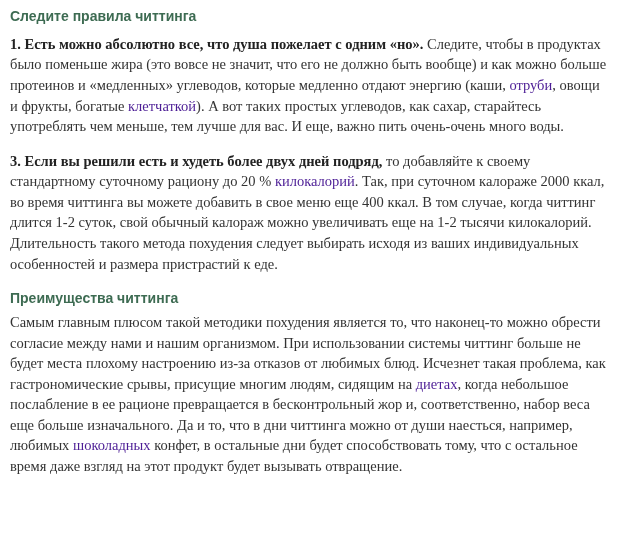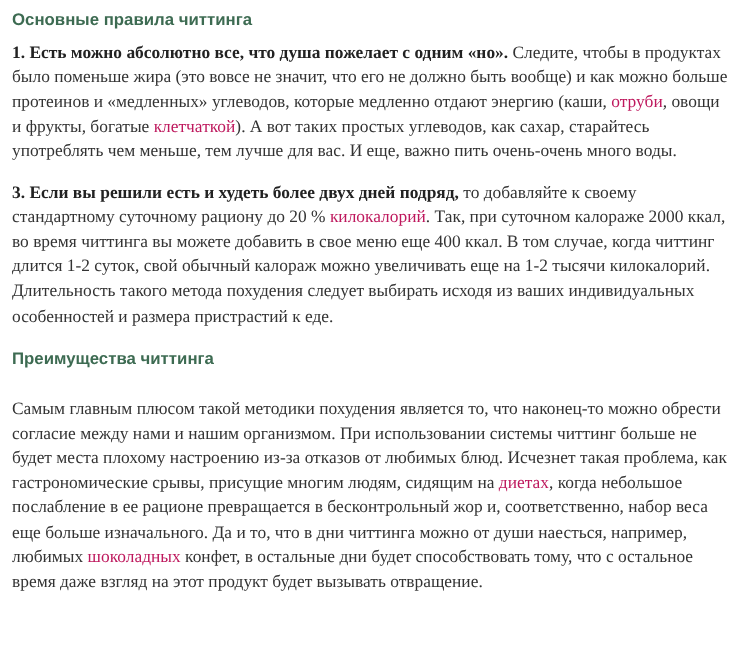--- a/index.html
+++ b/index.html
@@ -24,48 +24,48 @@
     font-family: "Liberation Sans", sans-serif;
     font-size: 14px;
     font-weight: bold;
     color: #3d6b52;
     margin: 0 0 9px 0;
     padding: 0;
     line-height: 1.2;
   }
   h2.section-heading.second {
     margin-top: 16px;
-    margin-bottom: 24px;
+    margin-bottom: 5px;
   }
   p.para {
     font-family: "Liberation Serif", serif;
     font-size: 14.5px;
     line-height: 1.42;
     margin: 0 0 14px 0;
     text-align: left;
     color: #333333;
   }
   p.para.last {
     margin-bottom: 0;
   }
   b, .bold {
     font-weight: bold;
     color: #222222;
   }
   .lnk {
-    color: #be185d;
+    color: #4c1d95;
     text-decoration: none;
   }
 </style>
 </head>
 <body>
 
 <div class="page">
 
-  <h2 class="section-heading">Основные правила читтинга</h2>
+  <h2 class="section-heading">Следите правила читтинга</h2>
 
   <p class="para"><b>1. </b><b>Есть можно абсолютно все, что душа пожелает с одним «но».</b><span> Следите, чтобы в продуктах было поменьше жира (это вовсе не значит, что его не должно быть вообще) и как можно больше протеинов и «медленных» углеводов, которые медленно отдают энергию (каши, </span><a class="lnk" href="#">отруби</a><span>, овощи и фрукты, богатые </span><a class="lnk" href="#">клетчаткой</a><span>). А вот таких простых углеводов, как сахар, старайтесь употреблять чем меньше, тем лучше для вас. И еще, важно пить очень-очень много воды.</span></p>
 
 
   <p class="para"><b>3. </b><b>Если вы решили есть и худеть более двух дней подряд,</b><span> то добавляйте к своему стандартному суточному рациону до 20 % </span><a class="lnk" href="#">килокалорий</a><span>. Так, при суточном калораже 2000 ккал, во время читтинга вы можете добавить в свое меню еще 400 ккал. В том случае, когда читтинг длится 1-2 суток, свой обычный калораж можно увеличивать еще на 1-2 тысячи килокалорий. Длительность такого метода похудения следует выбирать исходя из ваших индивидуальных особенностей и размера пристрастий к еде.</span></p>
 
   <h2 class="section-heading second">Преимущества читтинга</h2>
 
   <p class="para last"><span>Самым главным плюсом такой методики похудения является то, что наконец-то можно обрести согласие между нами и нашим организмом. При использовании системы читтинг больше не будет места плохому настроению из-за отказов от любимых блюд. Исчезнет такая проблема, как гастрономические срывы, присущие многим людям, сидящим на </span><a class="lnk" href="#">диетах</a><span>, когда небольшое послабление в ее рационе превращается в бесконтрольный жор и, соответственно, набор веса еще больше изначального. Да и то, что в дни читтинга можно от души наесться, например, любимых </span><a class="lnk" href="#">шоколадных</a><span> конфет, в остальные дни будет способствовать тому, что с остальное время даже взгляд на этот продукт будет вызывать отвращение.</span></p>
 

